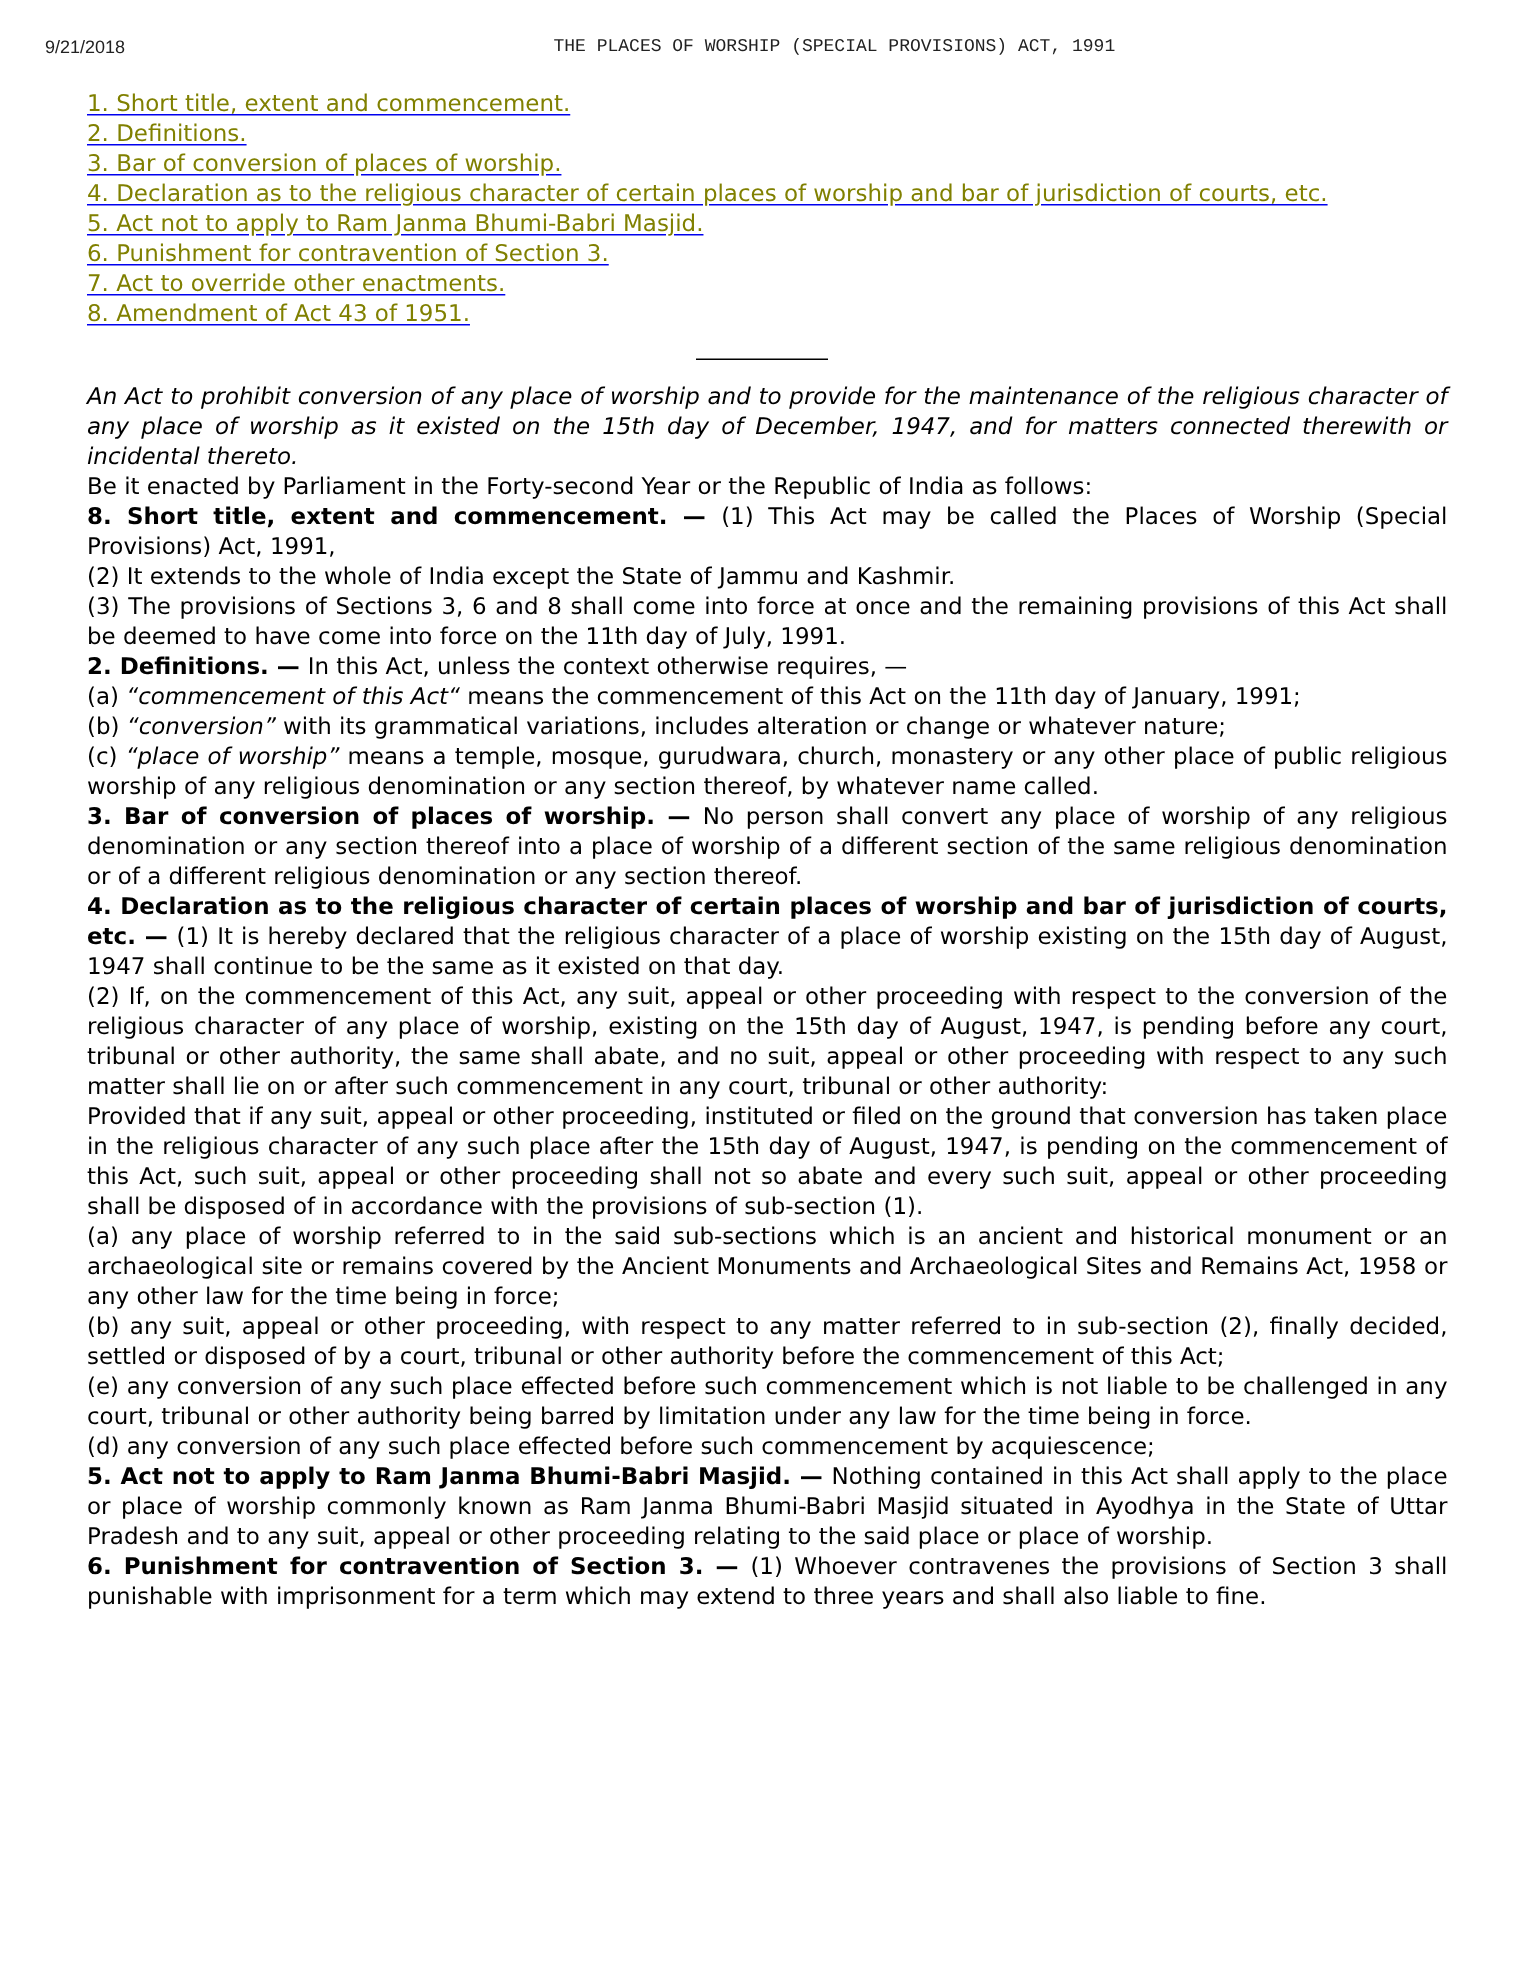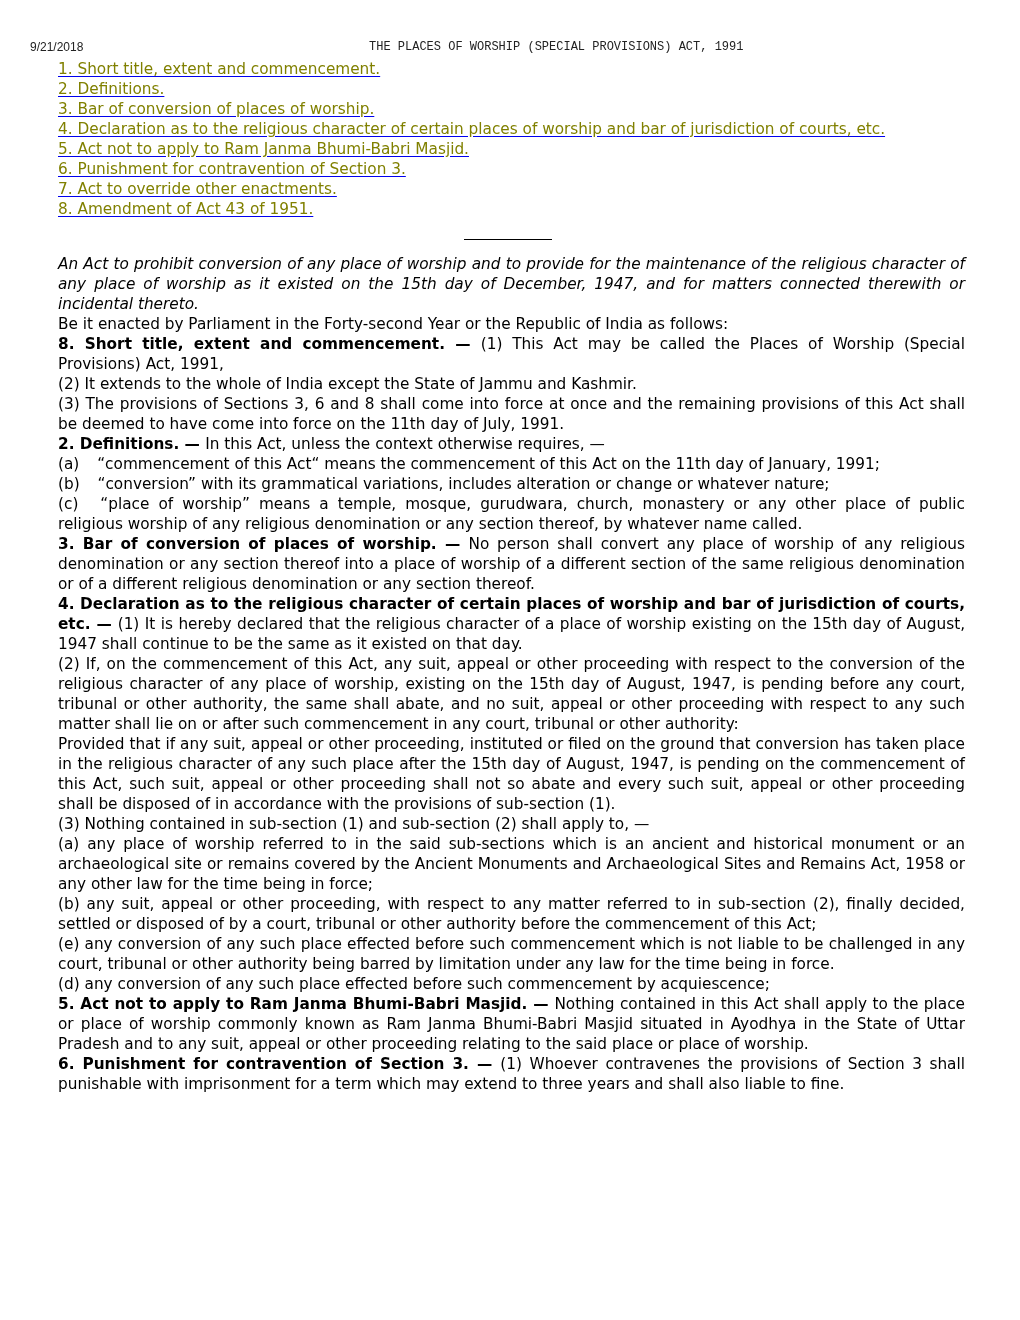--- a/index.html
+++ b/index.html
@@ -9,21 +9,21 @@
     }
     body {
       width: 1020px;
       height: 1320px;
       position: relative;
       overflow: hidden;
       color: #000000;
     }
     .print-header {
       position: absolute;
-      top: 40px;
+      top: 24px;
       left: 0;
       width: 1020px;
       height: 16px;
       font-family: "Liberation Sans", sans-serif;
       font-size: 12px;
       color: #222;
     }
     .print-date {
       position: absolute;
       left: 30px;
@@ -68,21 +68,21 @@
       text-align: justify;
     }
     p {
       margin: 0;
       text-align: justify;
     }
     .b {
       font-weight: bold;
     }
     .i {
-      margin-left: 13px;
+      font-style: italic;
     }
   </style>
 </head>
 <body>
 
 <div class="print-header">
   <span class="print-date">9/21/2018</span>
   <span class="print-title">THE PLACES OF WORSHIP (SPECIAL PROVISIONS) ACT, 1991</span>
 </div>
 
@@ -111,21 +111,20 @@
   <p id="s2"><span class="b">2. Definitions. — </span><span> In this Act, unless the context otherwise requires, —</span></p>
   <p><span>(a) </span><span class="i">“commencement of this Act“</span><span> means the commencement of this Act on the 11th day of January, 1991;</span></p>
   <p><span>(b) </span><span class="i">“conversion”</span><span> with its grammatical variations, includes alteration or change or whatever nature;</span></p>
   <p><span>(c) </span><span class="i">“place of worship”</span><span> means a temple, mosque, gurudwara, church, monastery or any other place of public religious worship of any religious denomination or any section thereof, by whatever name called.</span></p>
 
   <p id="s3"><span class="b">3. Bar of conversion of places of worship. — </span><span> No person shall convert any place of worship of any religious denomination or any section thereof into a place of worship of a different section of the same religious denomination or of a different religious denomination or any section thereof.</span></p>
 
   <p id="s4"><span class="b">4. Declaration as to the religious character of certain places of worship and bar of jurisdiction of courts, etc. — </span><span> (1) It is hereby declared that the religious character of a place of worship existing on the 15th day of August, 1947 shall continue to be the same as it existed on that day.</span></p>
   <p>(2) If, on the commencement of this Act, any suit, appeal or other proceeding with respect to the conversion of the religious character of any place of worship, existing on the 15th day of August, 1947, is pending before any court, tribunal or other authority, the same shall abate, and no suit, appeal or other proceeding with respect to any such matter shall lie on or after such commencement in any court, tribunal or other authority:</p>
   <p>Provided that if any suit, appeal or other proceeding, instituted or filed on the ground that conversion has taken place in the religious character of any such place after the 15th day of August, 1947, is pending on the commencement of this Act, such suit, appeal or other proceeding shall not so abate and every such suit, appeal or other proceeding shall be disposed of in accordance with the provisions of sub-section (1).</p>
-  <p>(3) Nothing contained in sub-section (1) and sub-section (2) shall apply to, —</p>
   <p>(a) any place of worship referred to in the said sub-sections which is an ancient and historical monument or an archaeological site or remains covered by the Ancient Monuments and Archaeological Sites and Remains Act, 1958 or any other law for the time being in force;</p>
   <p>(b) any suit, appeal or other proceeding, with respect to any matter referred to in sub-section (2), finally decided, settled or disposed of by a court, tribunal or other authority before the commencement of this Act;</p>
   <p>(e) any conversion of any such place effected before such commencement which is not liable to be challenged in any court, tribunal or other authority being barred by limitation under any law for the time being in force.</p>
   <p>(d) any conversion of any such place effected before such commencement by acquiescence;</p>
 
   <p id="s5"><span class="b">5. Act not to apply to Ram Janma Bhumi-Babri Masjid. — </span><span> Nothing contained in this Act shall apply to the place or place of worship commonly known as Ram Janma Bhumi-Babri Masjid situated in Ayodhya in the State of Uttar Pradesh and to any suit, appeal or other proceeding relating to the said place or place of worship.</span></p>
 
   <p id="s6"><span class="b">6. Punishment for contravention of Section 3. — </span><span> (1) Whoever contravenes the provisions of Section 3 shall punishable with imprisonment for a term which may extend to three years and shall also liable to fine.</span></p>
 
 </div>

